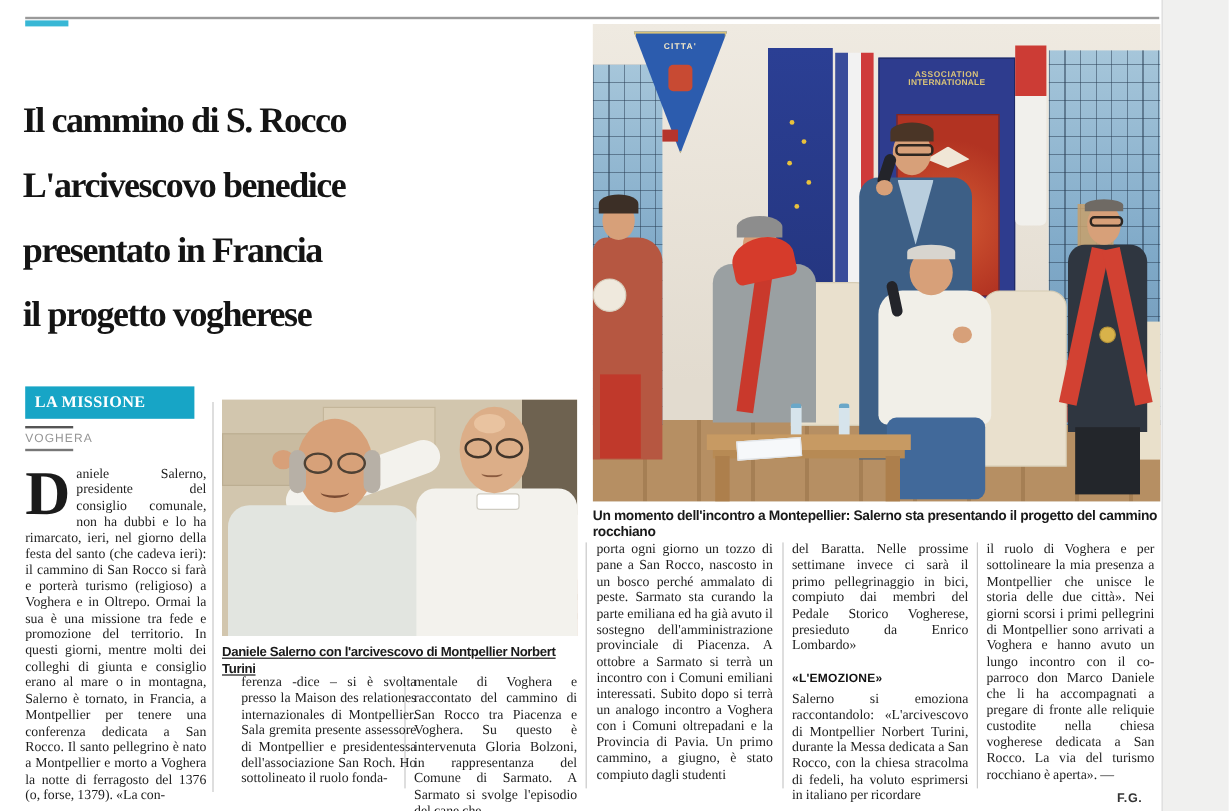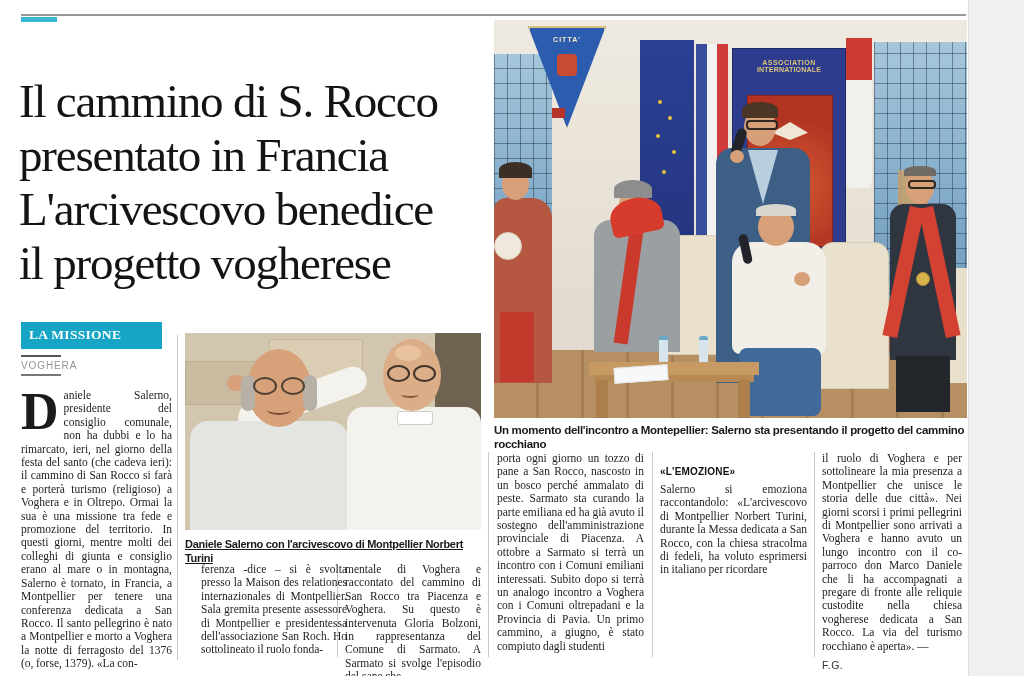--- a/index.html
+++ b/index.html
@@ -6,22 +6,22 @@
   #page{position:relative;width:1024px;height:676px;background:#ffffff;overflow:hidden;
         font-family:"Liberation Serif",serif;}
   .abs{position:absolute;}
   .rule-v{position:absolute;width:1px;background:#c9c9c9;}
   .body-text{font:11.5px/13.4px "Liberation Serif",serif;text-align:justify;color:#1d1d1d;
              hyphens:auto;-webkit-hyphens:auto;word-spacing:-0.3px;}
   .caption{font-family:"Liberation Sans",sans-serif;font-weight:bold;color:#191919;
            letter-spacing:-0.3px;}
   .kicker{font-family:"Liberation Sans",sans-serif;font-weight:bold;color:#2c2c2c;
           font-size:15.5px;line-height:21px;letter-spacing:-0.4px;}
-  .headline{font-family:"Liberation Serif",serif;font-weight:400;color:#141414;
-            font-size:47px;line-height:54px;letter-spacing:-1.2px;}
+  .headline{font-family:"Liberation Serif",serif;font-weight:700;color:#141414;
+            font-size:30px;line-height:54px;letter-spacing:-1.2px;}
   .photo{position:absolute;overflow:hidden;background:#e7e1d7;}
   .glass{background-image:
       repeating-linear-gradient(0deg, rgba(38,58,80,.5) 0 1px, transparent 1px 15px),
       repeating-linear-gradient(90deg, rgba(38,58,80,.5) 0 1px, transparent 1px 13px),
       linear-gradient(180deg,#a6c6da 0%,#7fa9c8 55%,#6f94b4 100%);}
   .dotstars{width:4px;height:4px;border-radius:50%;background:#e8c13c;
       box-shadow:10px 16px 0 #e8c13c,-2px 34px 0 #e8c13c,14px 50px 0 #e8c13c,4px 70px 0 #e8c13c;}
   .skin{background:#d7a079;border-radius:50%;}
   .subhead{font-family:"Liberation Sans",sans-serif;font-weight:bold;font-size:10px;
            color:#111;letter-spacing:0.2px;}
@@ -32,22 +32,22 @@
 <div id="page">
 
   <div class="abs" style="left:968px;top:0;width:56px;height:676px;background:#f0f0ef;border-left:1px solid #ddd;"></div>
 
   <div class="abs" style="left:21px;top:14px;width:945px;height:2px;background:#9a9a9a;"></div>
   <div class="abs" style="left:21px;top:17px;width:36px;height:5px;background:#38b7d5;"></div>
 
 
   <div class="abs headline" style="left:19px;top:74px;width:480px;">
     <div>Il cammino di S. Rocco</div>
+    <div>L'arcivescovo benedice</div>
     <div>presentato in Francia</div>
-    <div>L'arcivescovo benedice</div>
     <div>il progetto vogherese</div>
   </div>
 
   <div class="abs" style="left:21px;top:322px;width:141px;height:27px;background:#17a5c6;">
     <span style="font-family:'Liberation Serif',serif;font-weight:bold;font-size:13.5px;color:#fff;
                  letter-spacing:0.3px;position:absolute;left:8px;top:5px;">LA MISSIONE</span>
   </div>
 
   <div class="abs" style="left:21px;top:355px;width:151px;">
     <div style="width:40px;height:2px;background:#555;"></div>
@@ -188,23 +188,24 @@
     <div class="abs" style="left:100px;top:355px;width:160px;height:7px;background:#b78a54;"></div>
     <div class="abs" style="left:102px;top:360px;width:12px;height:38px;background:#ad7f4c;"></div>
     <div class="abs" style="left:244px;top:360px;width:12px;height:38px;background:#ad7f4c;"></div>
     <div class="abs" style="left:120px;top:346px;width:52px;height:14px;background:#f6f8fa;transform:rotate(-4deg);border:1px solid #e0e4e8;"></div>
   </div>
   <div class="abs caption" style="left:494px;top:423px;width:473px;font-size:11.5px;line-height:14px;">Un momento dell'incontro a Montepellier: Salerno sta presentando il progetto del cammino rocchiano</div>
 
   <div class="abs body-text" style="left:497px;top:452px;width:147px;height:205px;">porta ogni giorno un tozzo di pane a San Rocco, nascosto in un bosco perché ammalato di peste. Sarmato sta curando la parte emiliana ed ha già avuto il sostegno dell'amministrazione provinciale di Piacenza. A ottobre a Sarmato si terrà un incontro con i Comuni emiliani interessati. Subito dopo si terrà un analogo incontro a Voghera con i Comuni oltrepadani e la Provincia di Pavia. Un primo cammino, a giugno, è stato compiuto dagli studenti</div>
 
   <div class="abs" style="left:660px;top:452px;width:147px;height:205px;">
+    <div class="body-text">del Baratta. Nelle prossime settimane invece ci sarà il primo pellegrinaggio in bici, compiuto dai membri del Pedale Storico Vogherese, presieduto da Enrico Lombardo»</div>
     <div class="subhead" style="margin:14px 0 6px 0;">«L'EMOZIONE»</div>
     <div class="body-text">Salerno si emoziona raccontandolo: «L'arcivescovo di Montpellier Norbert Turini, durante la Messa dedicata a San Rocco, con la chiesa stracolma di fedeli, ha voluto esprimersi in italiano per ricordare</div>
   </div>
 
   <div class="abs" style="left:822px;top:452px;width:140px;height:210px;">
     <div class="body-text">il ruolo di Voghera e per sottolineare la mia presenza a Montpellier che unisce le storia delle due città». Nei giorni scorsi i primi pellegrini di Montpellier sono arrivati a Voghera e hanno avuto un lungo incontro con il co-parroco don Marco Daniele che li ha accompagnati a pregare di fronte alle reliquie custodite nella chiesa vogherese dedicata a San Rocco. La via del turismo rocchiano è aperta». —</div>
-    <div style="font-family:'Liberation Sans',sans-serif;font-size:10.5px;color:#333;
-                margin-top:6px;padding-right:10px;font-weight:normal;letter-spacing:0.5px;">F.G.</div>
+    <div style="font-family:'Liberation Sans',sans-serif;font-size:10.5px;color:#333;text-align:right;
+                margin-top:6px;padding-right:10px;font-weight:bold;letter-spacing:0.5px;">F.G.</div>
   </div>
 
 </div>
 
 </body></html>

